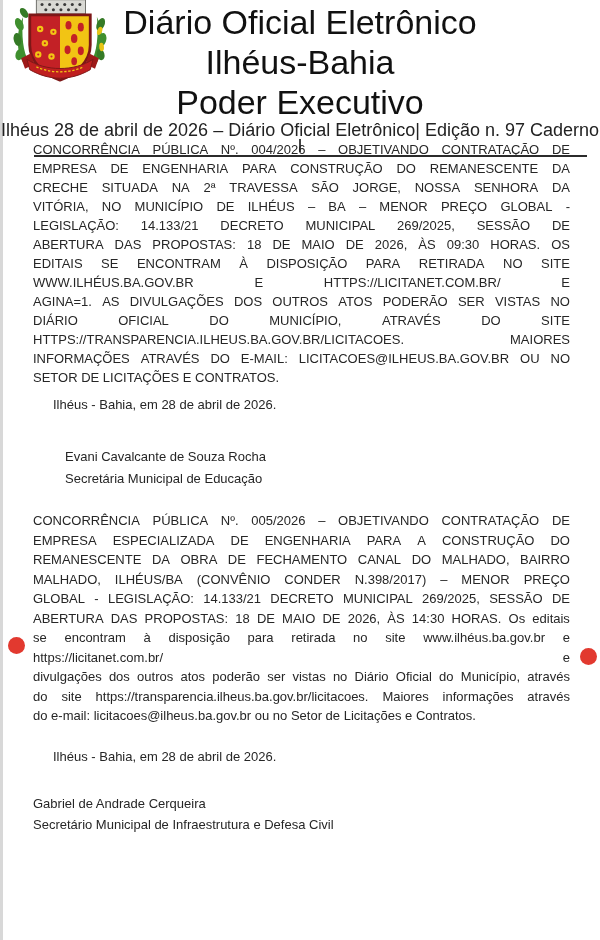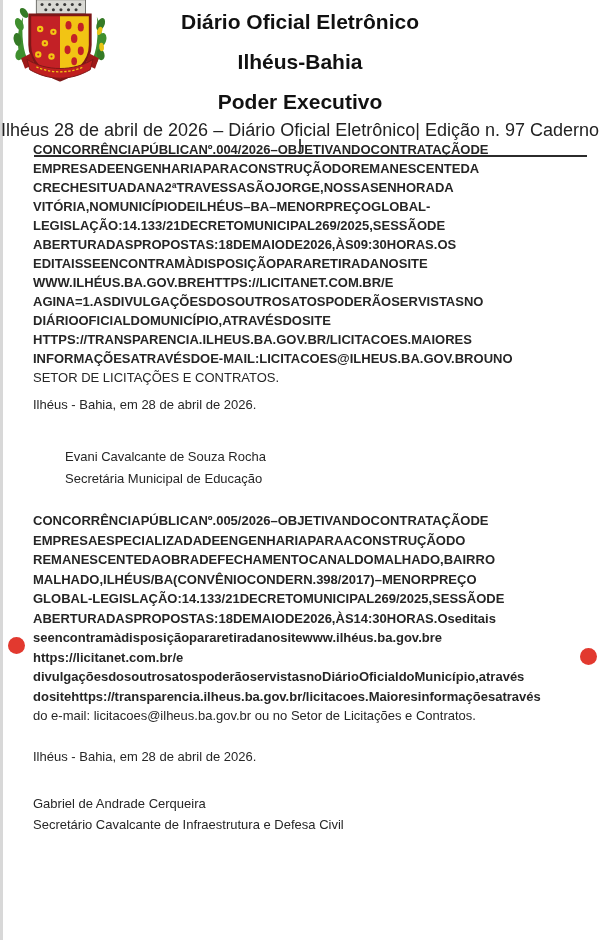--- a/index.html
+++ b/index.html
@@ -16,41 +16,41 @@
     position: absolute; left: 0; top: 0; width: 3px; height: 940px;
     background: #d8d8d8;
   }
   
   .header { position: relative; height: 140px; }
   .crest {
     position: absolute; left: 8px; top: -2px; width: 104px; height: 98px;
   }
   .titles { text-align: center; padding-top: 2px; }
   .title-main {
-    font-size: 21px; font-weight: bold; line-height: 40px; color: #111;
+    font-size: 34px; font-weight: normal; line-height: 40px; color: #111;
     letter-spacing: 0px;
   }
   .edition {
     text-align: center; font-size: 18px; color: #222; 
     line-height: 16px;
   }
   .header-rule {
     width: 553px; margin: 1px auto 0 34px;
     border-top: 2.5px solid #2b2b2b;
   }
   
   .content { padding: 0 30px 0 33px; font-size: 13px; }
   .centered-heading { text-align: center; line-height: 19px; }
   .headings { margin-top: 28px; }
   .para { margin-top: 0; }
   .tline { line-height: 19px; white-space: pre; }
   .p2 .tline { line-height: 19.5px; }
-  .just { display: flex; justify-content: flex-start; flex-wrap: nowrap; font-weight: bold; }
+  .just { display: flex; justify-content: space-between; flex-wrap: nowrap; }
   .just span { display: inline-block; white-space: pre; }
-  .place-date { line-height: 19px; }
+  .place-date { line-height: 19px; margin-left: 20px; }
   .pd1 { margin-top: 8px; }
   .pd2 { margin-top: 21px; }
   .sig { line-height: 21.5px; }
   .sig1 { margin-top: 32px; margin-left: 32px; }
   .sig2 { margin-top: 27px; }
   .p2 { margin-top: 22px; }
   
   .red-dot {
     position: absolute; width: 17px; height: 17px; border-radius: 50%;
   }
@@ -173,18 +173,18 @@
       <div class="tline just"><span>ABERTURA</span><span>DAS</span><span>PROPOSTAS:</span><span>18</span><span>DE</span><span>MAIO</span><span>DE</span><span>2026,</span><span>ÀS</span><span>14:30</span><span>HORAS.</span><span>Os</span><span>editais</span></div>
       <div class="tline just"><span>se</span><span>encontram</span><span>à</span><span>disposição</span><span>para</span><span>retirada</span><span>no</span><span>site</span><span>www.ilhéus.ba.gov.br</span><span>e</span></div>
       <div class="tline just"><span>https://licitanet.com.br/</span><span>e</span></div>
       <div class="tline just"><span>divulgações</span><span>dos</span><span>outros</span><span>atos</span><span>poderão</span><span>ser</span><span>vistas</span><span>no</span><span>Diário</span><span>Oficial</span><span>do</span><span>Município,</span><span>através</span></div>
       <div class="tline just"><span>do</span><span>site</span><span>https://transparencia.ilheus.ba.gov.br/licitacoes.</span><span>Maiores</span><span>informações</span><span>através</span></div>
       <div class="tline">do e-mail: licitacoes@ilheus.ba.gov.br ou no Setor de Licitações e Contratos.</div>
     </div>
   <div class="place-date pd2">Ilhéus - Bahia, em 28 de abril de 2026.</div>
   <div class="sig sig2">
     <div>Gabriel de Andrade Cerqueira</div>
-    <div>Secretário Cavalcante de Infraestrutura e Defesa Civil</div>
+    <div>Secretário Municipal de Infraestrutura e Defesa Civil</div>
   </div>
 </div>
 
 <div class="red-dot red-dot-left" style="background: rgb(226, 57, 47);"></div>
 <div class="red-dot red-dot-right" style="background: rgb(226, 57, 47);"></div>
 
 </body></html>

